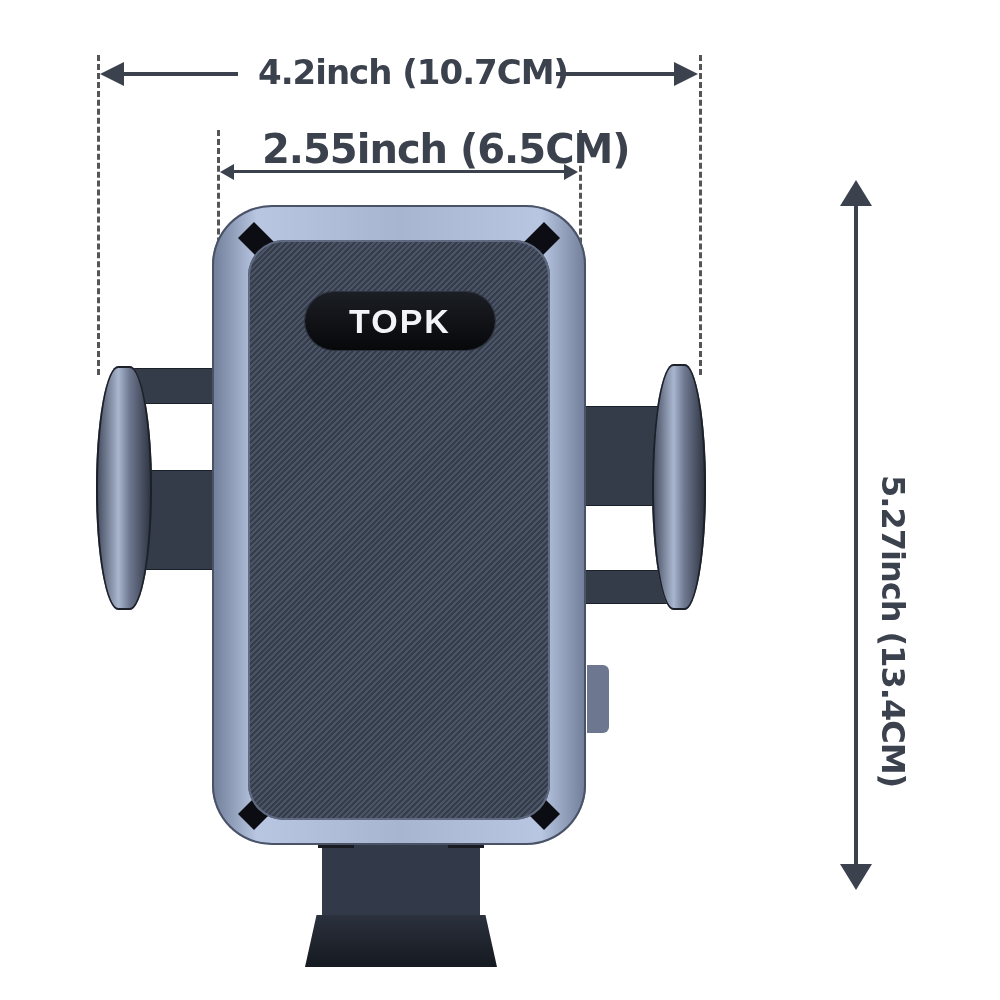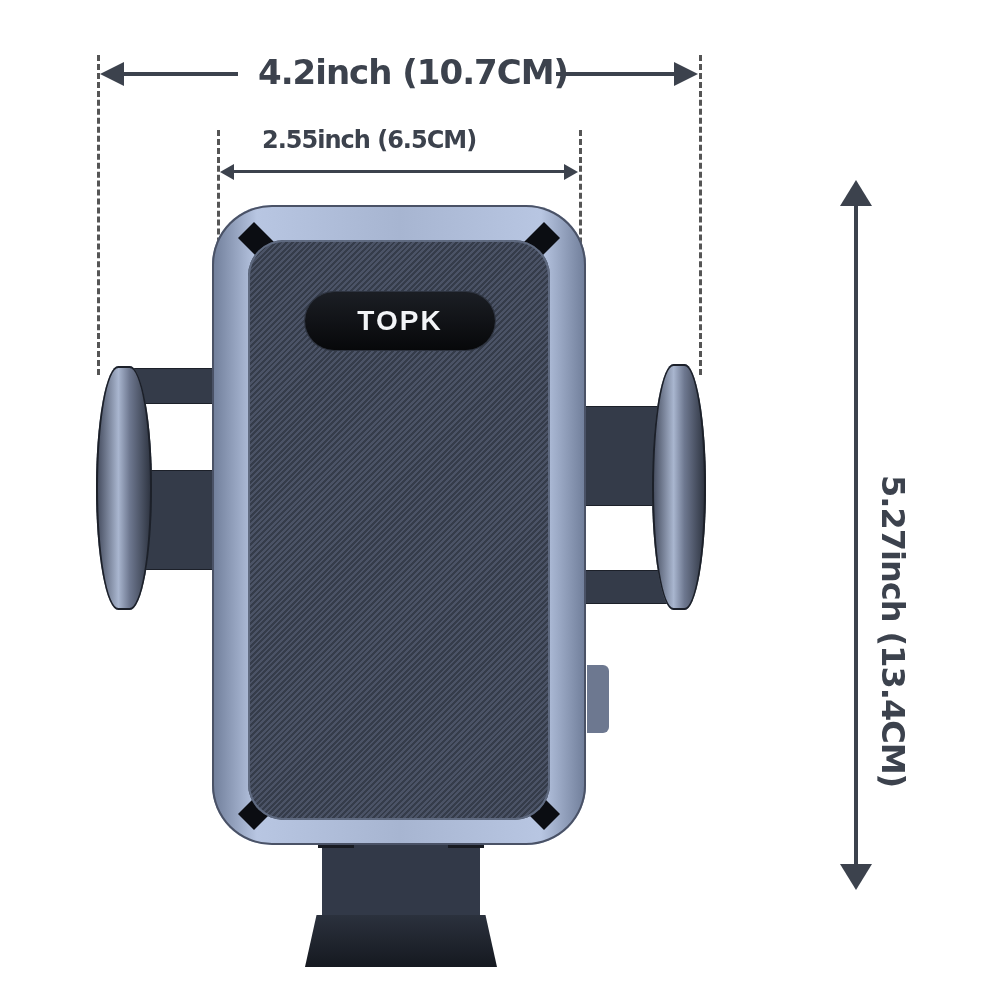--- a/index.html
+++ b/index.html
@@ -20,21 +20,21 @@
   .frame { position:absolute; left:212px; top:205px; width:374px; height:640px; border-radius:60px;
     background:linear-gradient(90deg,#6f7d99 0%,#b8c6e2 12%,#a7b5d1 50%,#b8c6e2 88%,#6f7d99 100%);
     box-shadow: inset 0 0 0 2px #4a5266; }
   .frame-corner { position:absolute; width:40px; height:40px; background:#0b0d12; }
   .pad { position:absolute; left:248px; top:240px; width:302px; height:580px; border-radius:36px;
     background: repeating-linear-gradient(135deg,#353c4a 0px,#353c4a 2px,#4b5366 2px,#4b5366 4px);
     box-shadow: inset 0 0 0 2px #5f6a80; }
   .logo-pill { position:absolute; left:305px; top:292px; width:190px; height:58px; border-radius:29px;
     background:linear-gradient(180deg,#1b1e24,#07080a); box-shadow: 0 0 0 1px #2e3440; }
   .logo-text { position:absolute; left:305px; top:292px; width:190px; height:58px; line-height:58px; text-align:center;
-    color:#f2f4f7; font-family:"Liberation Sans", sans-serif; font-weight:bold; font-size:28px; letter-spacing:2px; }
+    color:#f2f4f7; font-family:"Liberation Sans", sans-serif; font-weight:bold; font-size:34px; letter-spacing:2px; }
   .arm { position:absolute; background:#343b49; box-shadow: inset 0 0 0 1px #1c2029; }
   .grip { position:absolute; border-radius:40% / 50%;
     background:linear-gradient(90deg,#3f4658 0%,#a9b6cf 40%,#6e7890 60%,#2a303c 100%);
     box-shadow: inset 0 0 0 2px #1c2029; }
   .rail { position:absolute; background:#1c2029; }
   .base-neck { position:absolute; left:322px; top:835px; width:158px; height:100px; background:#323948; }
   .base-foot { position:absolute; left:305px; top:915px; width:192px; height:52px; background:linear-gradient(180deg,#2b313d,#151920);
     clip-path: polygon(6% 0,94% 0,100% 100%,0 100%); }
   .base-tab { position:absolute; width:36px; height:20px; background:#181b22; border-radius:6px 6px 0 0; }
   .side-btn { position:absolute; left:587px; top:665px; width:22px; height:68px; background:#6d7890; border-radius:0 6px 6px 0; }
@@ -45,21 +45,21 @@
 <div class="dash-v" style="left:97px; top:55px; height:320px;"></div>
 <div class="dash-v" style="left:699px; top:55px; height:320px;"></div>
 <div class="tri-l" style="left:100px; top:62px;"></div>
 <div class="hline" style="left:120px; top:72px; width:118px;"></div>
 <div class="abs dim-text" style="left:258px; top:52px; font-size:34px;">4.2inch (10.7CM)</div>
 <div class="hline" style="left:556px; top:72px; width:122px;"></div>
 <div class="tri-r" style="left:674px; top:62px;"></div>
 
 <div class="dash-v" style="left:217px; top:130px; height:230px;"></div>
 <div class="dash-v" style="left:579px; top:130px; height:230px;"></div>
-<div class="abs dim-text" style="left:262px; top:126px; font-size:24px;">2.55inch (6.5CM)</div>
+<div class="abs dim-text" style="left:262px; top:126px; font-size:40px;">2.55inch (6.5CM)</div>
 <div class="tri-sl" style="left:220px; top:164px;"></div>
 <div class="hline" style="left:232px; top:170px; width:334px; height:3px;"></div>
 <div class="tri-sr" style="left:564px; top:164px;"></div>
 
 <div class="tri-u" style="left:840px; top:180px;"></div>
 <div class="vline" style="left:854px; top:200px; height:670px;"></div>
 <div class="tri-d" style="left:840px; top:864px;"></div>
 <div class="abs dim-text" style="left:912px; top:475px; font-size:32px; transform-origin:0 0; transform:rotate(90deg);">5.27inch (13.4CM)</div>
 
 <div class="arm" style="left:125px; top:368px; width:115px; height:36px;"></div>

